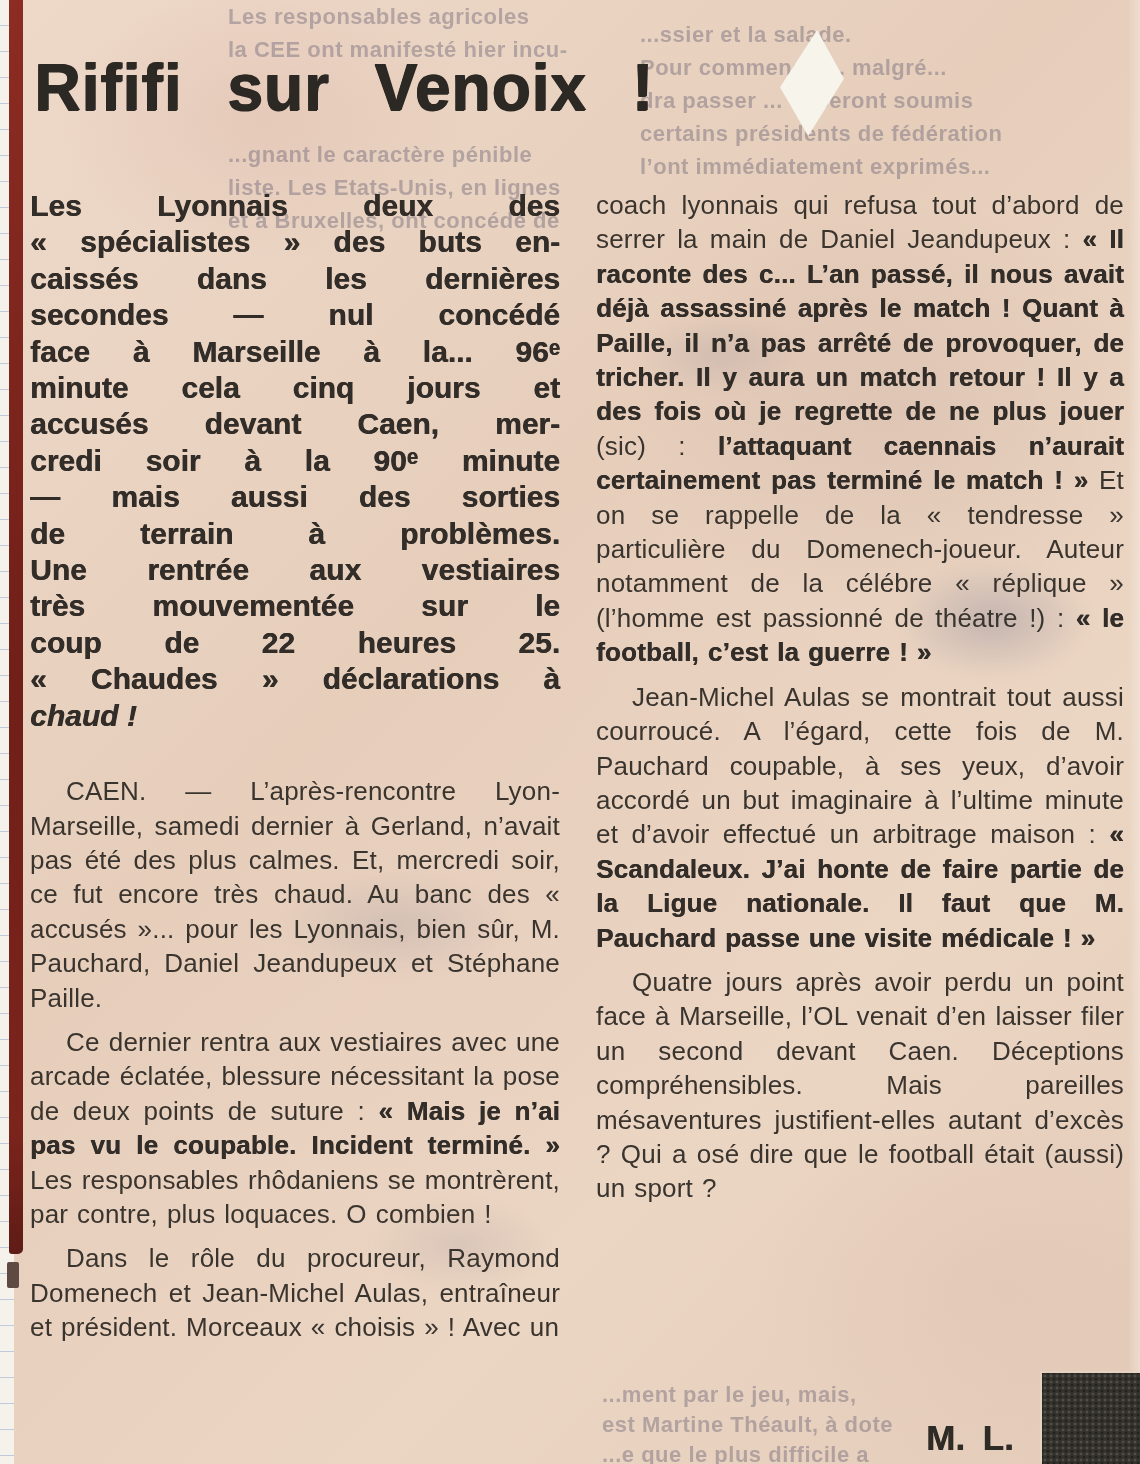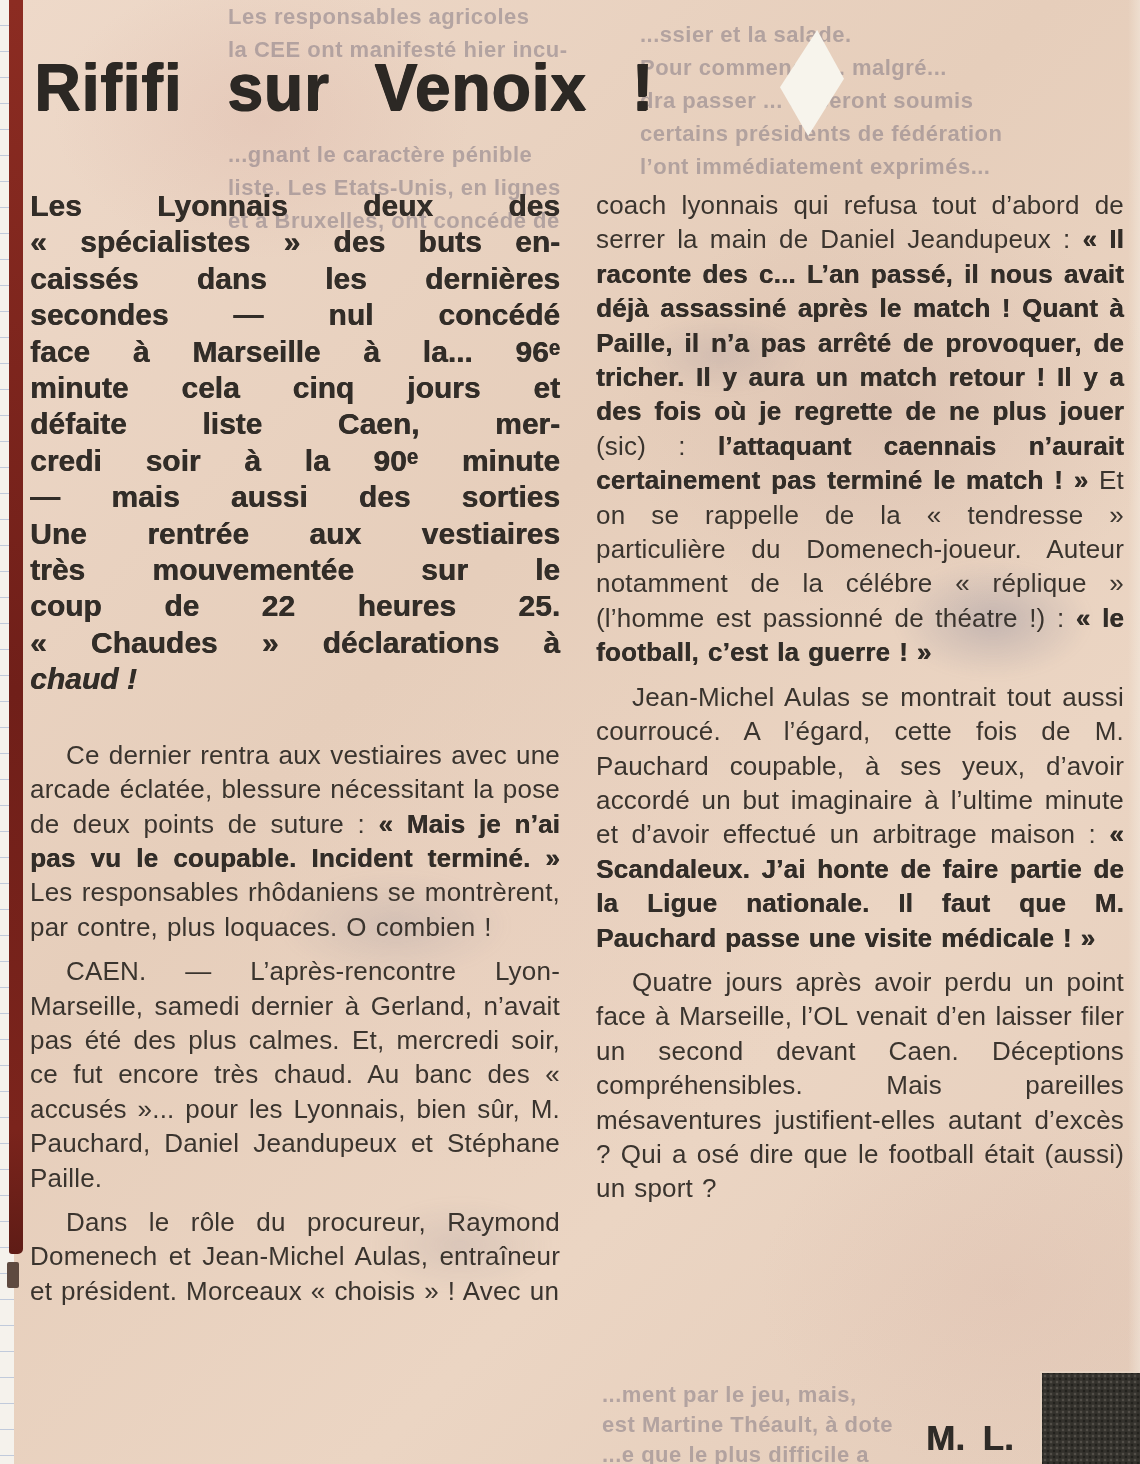--- a/index.html
+++ b/index.html
@@ -152,32 +152,33 @@
   <h1 class="headline">Rififi sur Venoix !</h1>
 
   <div class="col left">
     <div class="intro">
         <div class="intro-line">Les Lyonnais deux des</div>
         <div class="intro-line">« spécialistes » des buts en-</div>
         <div class="intro-line">caissés dans les dernières</div>
         <div class="intro-line">secondes — nul concédé</div>
         <div class="intro-line">face à Marseille à la... 96ᵉ</div>
         <div class="intro-line">minute cela cinq jours et</div>
-        <div class="intro-line">défaite liste Caen, mer-</div>
+        <div class="intro-line">accusés devant Caen, mer-</div>
         <div class="intro-line">credi soir à la 90ᵉ minute</div>
         <div class="intro-line">— mais aussi des sorties</div>
+        <div class="intro-line">de terrain à problèmes.</div>
         <div class="intro-line">Une rentrée aux vestiaires</div>
         <div class="intro-line">très mouvementée sur le</div>
         <div class="intro-line">coup de 22 heures 25.</div>
         <div class="intro-line">« Chaudes » déclarations à</div>
         <div class="intro-line last">chaud !</div>
       </div>
     <div class="body">
+        <p class="para indent"><span>CAEN. — L’après-rencontre Lyon-Marseille, samedi dernier à Gerland, n’avait pas été des plus calmes. Et, mercredi soir, ce fut encore très chaud. Au banc des « accusés »... pour les Lyonnais, bien sûr, M. Pauchard, Daniel Jeandupeux et Stéphane Paille.</span></p>
         <p class="para indent"><span>Ce dernier rentra aux vestiaires avec une arcade éclatée, blessure nécessitant la pose de deux points de suture : </span><span class="bold">« Mais je n’ai pas vu le coupable. Incident terminé. »</span><span> Les responsables rhôdaniens se montrèrent, par contre, plus loquaces. O combien !</span></p>
-        <p class="para indent"><span>CAEN. — L’après-rencontre Lyon-Marseille, samedi dernier à Gerland, n’avait pas été des plus calmes. Et, mercredi soir, ce fut encore très chaud. Au banc des « accusés »... pour les Lyonnais, bien sûr, M. Pauchard, Daniel Jeandupeux et Stéphane Paille.</span></p>
         <p class="para indent"><span>Dans le rôle du procureur, Raymond Domenech et Jean-Michel Aulas, entraîneur et président. Morceaux « choisis » ! Avec un</span></p>
       </div>
   </div>
 
   <div class="col right">
     <div class="body">
         <p class="para"><span>coach lyonnais qui refusa tout d’abord de serrer la main de Daniel Jeandupeux : </span><span class="bold">« Il raconte des c... L’an passé, il nous avait déjà assassiné après le match ! Quant à Paille, il n’a pas arrêté de provoquer, de tricher. Il y aura un match retour ! Il y a des fois où je regrette de ne plus jouer </span><span>(sic) : </span><span class="bold">l’attaquant caennais n’aurait certainement pas terminé le match ! »</span><span> Et on se rappelle de la « tendresse » particulière du Domenech-joueur. Auteur notamment de la célébre « réplique » (l’homme est passionné de théatre !) : </span><span class="bold">« le football, c’est la guerre ! »</span></p>
         <p class="para indent"><span>Jean-Michel Aulas se montrait tout aussi courroucé. A l’égard, cette fois de M. Pauchard coupable, à ses yeux, d’avoir accordé un but imaginaire à l’ultime minute et d’avoir effectué un arbitrage maison : </span><span class="bold">« Scandaleux. J’ai honte de faire partie de la Ligue nationale. Il faut que M. Pauchard passe une visite médicale ! »</span></p>
         <p class="para indent"><span>Quatre jours après avoir perdu un point face à Marseille, l’OL venait d’en laisser filer un second devant Caen. Déceptions compréhensibles. Mais pareilles mésaventures justifient-elles autant d’excès ? Qui a osé dire que le football était (aussi) un sport ?</span></p>
       </div>

